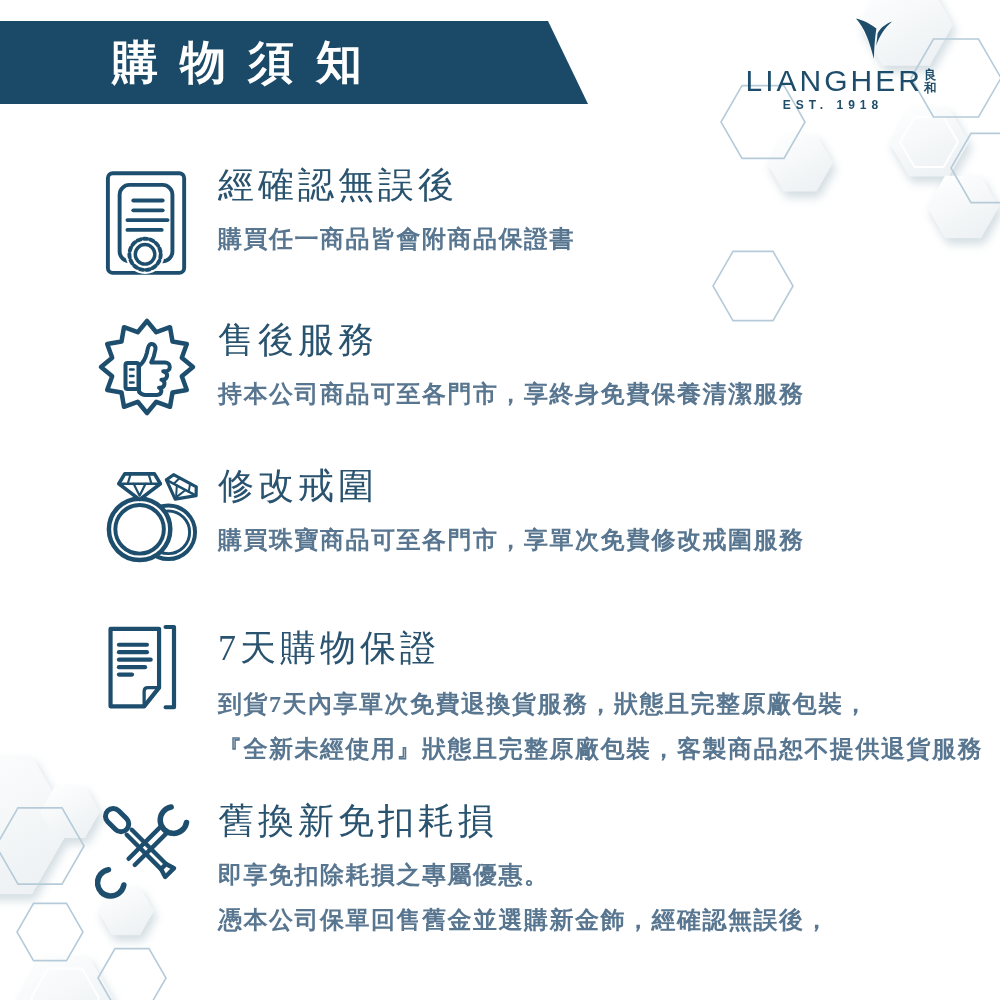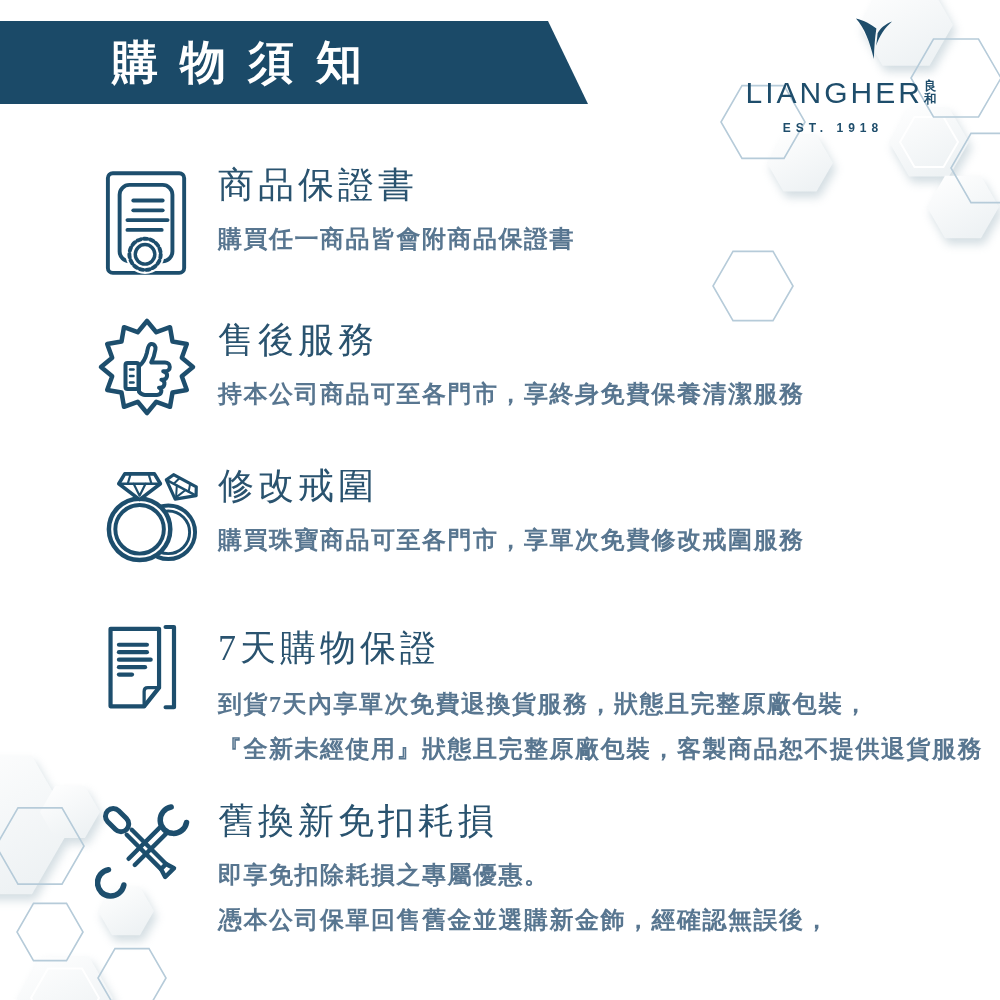--- a/index.html
+++ b/index.html
@@ -21,24 +21,24 @@
     clip-path:polygon(0 0,548px 0,588px 100%,0 100%);
   }
   .banner-title{
     display:block;line-height:83px;padding-left:112px;
     color:#ffffff;font-size:46px;font-weight:bold;letter-spacing:22px;white-space:nowrap;
   }
   
   .logo{position:absolute;left:748px;top:16px;width:186px;z-index:1;
     display:flex;flex-direction:column;align-items:center;color:var(--brand,#1e4d6b);}
   .logo-mark{margin-left:66px;}
-  .logo-row{display:flex;align-items:flex-start;margin-top:17px;}
+  .logo-row{display:flex;align-items:center;margin-top:5px;}
   .logo-word{font-family:"Liberation Sans","DejaVu Sans",sans-serif;font-size:30px;letter-spacing:3px;line-height:30px;white-space:nowrap;}
   .logo-cjk{display:flex;flex-direction:column;font-size:12.5px;line-height:13px;margin-left:1px;margin-top:2px;font-weight:bold;}
-  .logo-est{font-family:"Liberation Sans","DejaVu Sans",sans-serif;font-size:12px;letter-spacing:5px;margin-top:13px;margin-left:-16px;font-weight:bold;}
+  .logo-est{font-family:"Liberation Sans","DejaVu Sans",sans-serif;font-size:12px;letter-spacing:5px;margin-top:2px;margin-left:-16px;font-weight:bold;}
   
   .row{position:absolute;left:0;width:1000px;z-index:1;}
   .icon-box{position:absolute;color:var(--icon,#1d4e6d);}
   .txt{margin-left:218px;}
   .sec-title{
     margin:0;font-weight:normal;color:var(--heading,#2a536f);
     font-size:36px;line-height:40px;letter-spacing:4px;white-space:nowrap;
   }
   .body-lines{margin-top:12px;font-weight:bold;}
   .body-line{
@@ -114,21 +114,21 @@
         <line x1="31" y1="32" x2="61" y2="32"></line>
         <line x1="31" y1="42" x2="61" y2="42"></line>
         <line x1="25" y1="52" x2="66" y2="52"></line>
         <line x1="25" y1="62" x2="60" y2="62"></line>
         <circle cx="43" cy="87" r="20" fill="#ffffff" stroke="none"></circle>
         <circle cx="43" cy="87" r="16" stroke-dasharray="3.5 3.2"></circle>
         <circle cx="43" cy="87" r="10" stroke-width="3.5"></circle>
       </svg>
     </div>
     <div class="txt">
-      <h2 class="sec-title">商品保證書</h2>
+      <h2 class="sec-title">經確認無誤後</h2>
       <div class="body-lines">
         <p class="body-line">購買任一商品皆會附商品保證書</p>
       </div>
     </div>
   </section>
 
   <section class="row" style="top:315px">
     <div class="icon-box" style="left:97px;top:2px">
       <svg width="100" height="100" viewBox="0 0 100 100" fill="none" stroke="currentColor" stroke-width="4.5" stroke-linecap="round" stroke-linejoin="round">
         <polygon points="96,50 84.8,59.3 89.8,73 75.5,75.5 73,89.8 59.3,84.8 50,96 40.7,84.8 27,89.8 24.5,75.5 10.2,73 15.2,59.3 4,50 15.2,40.7 10.2,27 24.5,24.5 27,10.2 40.7,15.2 50,4 59.3,15.2 73,10.2 75.5,24.5 89.8,27 84.8,40.7"></polygon>

